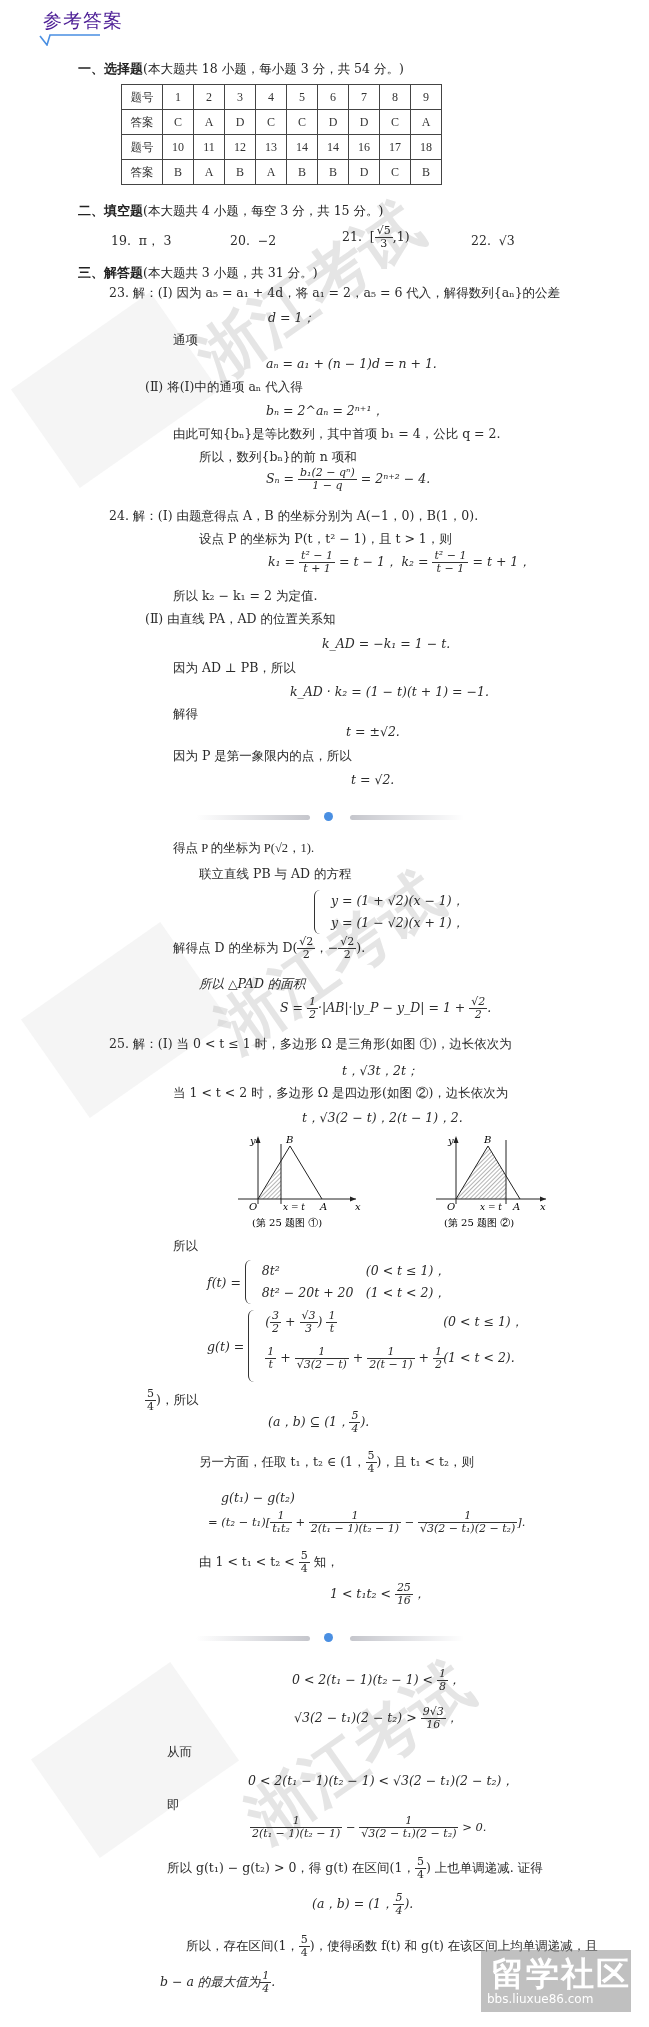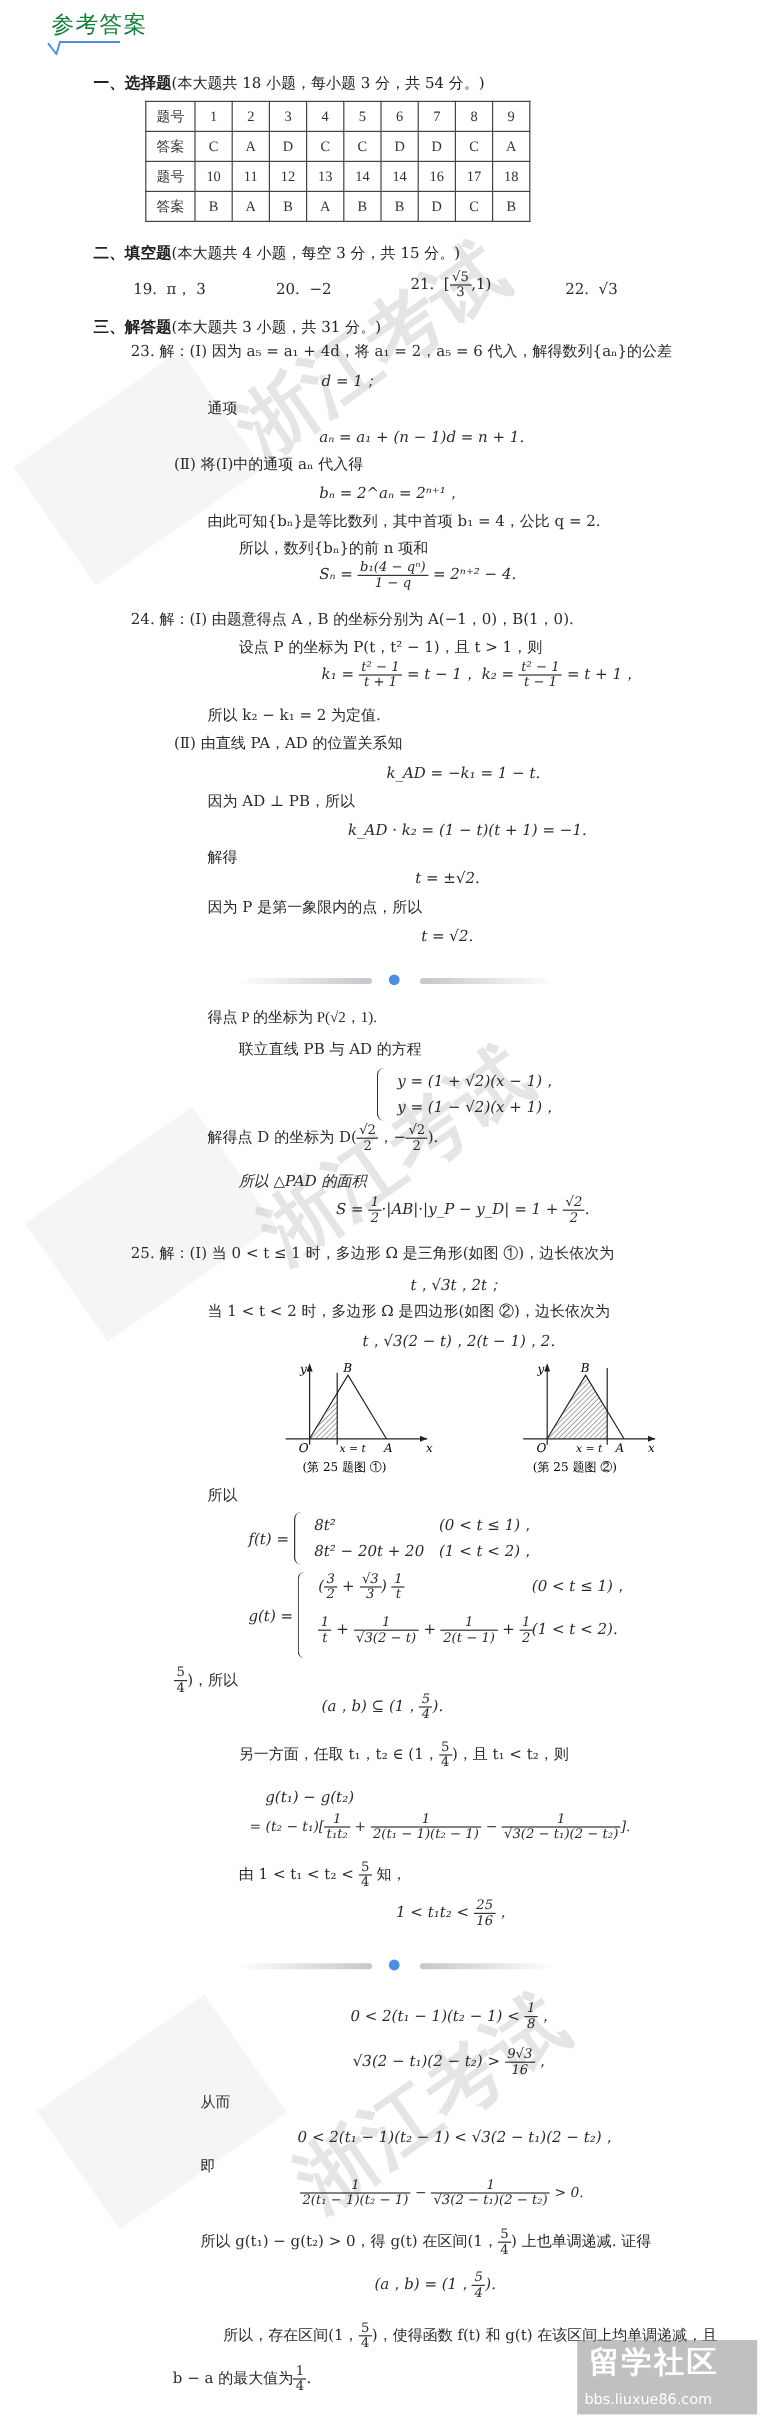--- a/index.html
+++ b/index.html
@@ -1,20 +1,20 @@
 <!DOCTYPE html>
 <html><head>
 <meta charset="utf-8">
 <style>
   html, body { margin: 0; padding: 0; background: #ffffff; }
   body { width: 649px; height: 2027px; position: relative; overflow: hidden;
          font-family: "DejaVu Serif", "Liberation Serif", serif; color: #222; }
   .abs { position: absolute; white-space: nowrap; }
   .hdr-title { left: 43px; top: 8px; font-family: "DejaVu Sans", "Liberation Sans", sans-serif;
-               font-size: 19px; color: #15803d; letter-spacing: 1px; }
+               font-size: 19px; color: #4c1d95; letter-spacing: 1px; }
   .sec { font-size: 12.5px; color: #222; }
   .sec b { font-family: "DejaVu Sans", sans-serif; font-weight: bold; font-size: 13px; }
   .t { font-size: 12.5px; color: #2a2a2a; }
   .m { font-size: 12.5px; color: #2a2a2a; font-style: italic; }
   table.ans { position: absolute; left: 121px; top: 84px; border-collapse: collapse;
               font-family: "Liberation Serif", serif; font-size: 12px; color: #333; }
   table.ans td { border: 1px solid #444; width: 30px; height: 24px; text-align: center; padding: 0; }
   table.ans td.h { width: 40px; font-family: "DejaVu Sans", sans-serif; font-size: 11.5px; }
   .frac { display: inline-block; vertical-align: middle; text-align: center; font-size: 11px; line-height: 1.1; }
   .frac .n { display: block; border-bottom: 1px solid #333; padding: 0 2px; }
@@ -25,21 +25,21 @@
   .sep .bar-l { position: absolute; left: 196px; top: 6px; width: 114px; height: 5px;
                 background: linear-gradient(to right, rgba(180,180,190,0), #c5c6cc); border-radius: 3px; }
   .sep .bar-r { position: absolute; left: 350px; top: 6px; width: 114px; height: 5px;
                 background: linear-gradient(to left, rgba(180,180,190,0), #c5c6cc); border-radius: 3px; }
   .sep .dot { position: absolute; left: 324px; top: 3px; width: 9px; height: 9px; background: #4a8fe2; border-radius: 50%; }
   .wm { position: absolute; color: rgba(160,160,160,0.28); font-family: "DejaVu Sans", sans-serif;
         font-weight: bold; transform: rotate(-35deg); transform-origin: left top; pointer-events: none; }
   .wm-box { position: absolute; background: rgba(200,200,200,0.18); transform: rotate(-35deg); pointer-events: none; }
   .logo { position: absolute; right: 18px; top: 1950px; width: 150px; height: 62px;
           background: rgba(140,140,140,0.55); color: #fff; font-family: "DejaVu Sans", sans-serif; }
-  .logo .big { position: absolute; left: 10px; top: 2px; font-size: 25px; font-weight: bold; letter-spacing: 2px; }
+  .logo .big { position: absolute; left: 10px; top: 2px; font-size: 33px; font-weight: bold; letter-spacing: 2px; }
   .logo .url { position: absolute; left: 6px; top: 42px; font-size: 12px; }
   svg text { font-family: "DejaVu Serif", serif; }
 </style>
 </head>
 <body>
 
 <div class="abs hdr-title">参考答案</div>
 <svg class="abs" style="left:38px;top:34px" width="64" height="12">
   <polyline points="2,2 9,11 12,1 62,1" fill="none" stroke="#4a8fe2" stroke-width="1.6"></polyline>
 </svg>
@@ -120,21 +120,21 @@
 </div>
 
 <div class="abs t" style="left:109px;top:285px;">23. 解：(Ⅰ) 因为 a₅ = a₁ + 4d，将 a₁ = 2，a₅ = 6 代入，解得数列{aₙ}的公差</div>
 <div class="abs m" style="left:268px;top:310px;">d = 1；</div>
 <div class="abs t" style="left:173px;top:332px;">通项</div>
 <div class="abs m" style="left:266px;top:356px;">aₙ = a₁ + (n − 1)d = n + 1.</div>
 <div class="abs t" style="left:145px;top:379px;">(Ⅱ) 将(Ⅰ)中的通项 aₙ 代入得</div>
 <div class="abs m" style="left:266px;top:403px;">bₙ = 2^aₙ = 2ⁿ⁺¹，</div>
 <div class="abs t" style="left:173px;top:426px;">由此可知{bₙ}是等比数列，其中首项 b₁ = 4，公比 q = 2.</div>
 <div class="abs t" style="left:199px;top:449px;">所以，数列{bₙ}的前 n 项和</div>
-<div class="abs m" style="left:266px;top:467px;"><span>Sₙ =</span> <span class="frac"><span class="n">b₁(4 − qⁿ)</span><span class="d">1 − q</span></span> <span>= 2ⁿ⁺² − 4.</span></div>
+<div class="abs m" style="left:266px;top:467px;"><span>Sₙ =</span> <span class="frac"><span class="n">b₁(2 − qⁿ)</span><span class="d">1 − q</span></span> <span>= 2ⁿ⁺² − 4.</span></div>
 
 <div class="abs t" style="left:109px;top:508px;">24. 解：(Ⅰ) 由题意得点 A，B 的坐标分别为 A(−1，0)，B(1，0).</div>
 <div class="abs t" style="left:199px;top:531px;">设点 P 的坐标为 P(t，t² − 1)，且 t &gt; 1，则</div>
 <div class="abs m" style="left:268px;top:550px;"><span>k₁ =</span> <span class="frac"><span class="n">t² − 1</span><span class="d">t + 1</span></span> <span>= t − 1，  k₂ =</span> <span class="frac"><span class="n">t² − 1</span><span class="d">t − 1</span></span> <span>= t + 1，</span></div>
 <div class="abs t" style="left:173px;top:588px;">所以 k₂ − k₁ = 2 为定值.</div>
 <div class="abs t" style="left:145px;top:611px;">(Ⅱ) 由直线 PA，AD 的位置关系知</div>
 <div class="abs m" style="left:322px;top:636px;">k_AD = −k₁ = 1 − t.</div>
 <div class="abs t" style="left:173px;top:660px;">因为 AD ⊥ PB，所以</div>
 <div class="abs m" style="left:290px;top:684px;">k_AD · k₂ = (1 − t)(t + 1) = −1.</div>
 <div class="abs t" style="left:173px;top:706px;">解得</div>
@@ -236,18 +236,18 @@
 
 <div class="abs m" style="left:292px;top:1668px;"><span>0 &lt; 2(t₁ − 1)(t₂ − 1) &lt;</span> <span class="frac"><span class="n">1</span><span class="d">8</span></span><span>，</span></div>
 <div class="abs m" style="left:294px;top:1706px;"><span>√3(2 − t₁)(2 − t₂) &gt;</span> <span class="frac"><span class="n">9√3</span><span class="d">16</span></span><span>，</span></div>
 <div class="abs t" style="left:167px;top:1744px;">从而</div>
 <div class="abs m" style="left:248px;top:1773px;">0 &lt; 2(t₁ − 1)(t₂ − 1) &lt; √3(2 − t₁)(2 − t₂)，</div>
 <div class="abs t" style="left:167px;top:1797px;">即</div>
 <div class="abs m" style="left:250px;top:1815px;font-size:11.5px;"><span class="frac"><span class="n">1</span><span class="d">2(t₁ − 1)(t₂ − 1)</span></span> − <span class="frac"><span class="n">1</span><span class="d">√3(2 − t₁)(2 − t₂)</span></span> <span>&gt; 0.</span></div>
 <div class="abs t" style="left:167px;top:1856px;"><span>所以 g(t₁) − g(t₂) &gt; 0，得 g(t) 在区间(1，</span><span class="frac"><span class="n">5</span><span class="d">4</span></span><span>) 上也单调递减. 证得</span></div>
 <div class="abs m" style="left:312px;top:1892px;"><span>(a，b) = (1，</span><span class="frac"><span class="n">5</span><span class="d">4</span></span><span>).</span></div>
 <div class="abs t" style="left:186px;top:1934px;"><span>所以，存在区间(1，</span><span class="frac"><span class="n">5</span><span class="d">4</span></span><span>)，使得函数 f(t) 和 g(t) 在该区间上均单调递减，且</span></div>
-<div class="abs t" style="left:144px;top:1970px;"><span>b − a 的最大值为</span><span class="frac"><span class="n">1</span><span class="d">4</span></span><span>.</span></div>
+<div class="abs t" style="left:160px;top:1970px;font-style:italic;"><span>b − a 的最大值为</span><span class="frac"><span class="n">1</span><span class="d">4</span></span><span>.</span></div>
 
 <div class="logo">
   <span class="big">留学社区</span>
   <span class="url">bbs.liuxue86.com</span>
 </div>
 
 </body></html>

